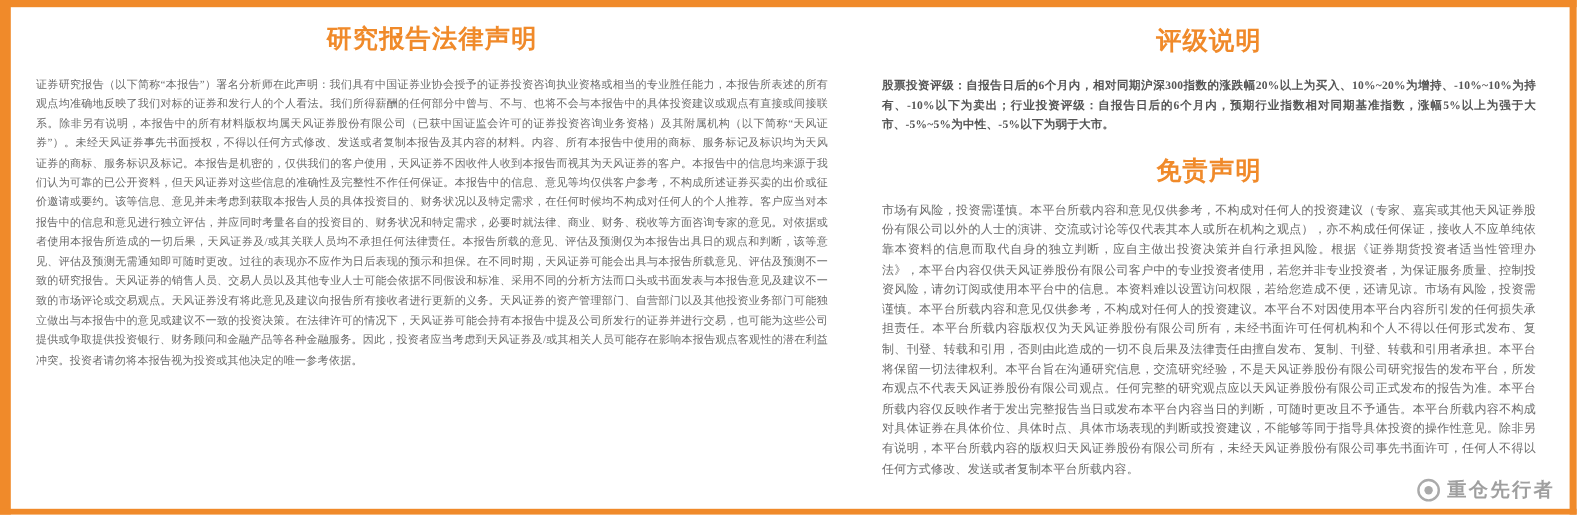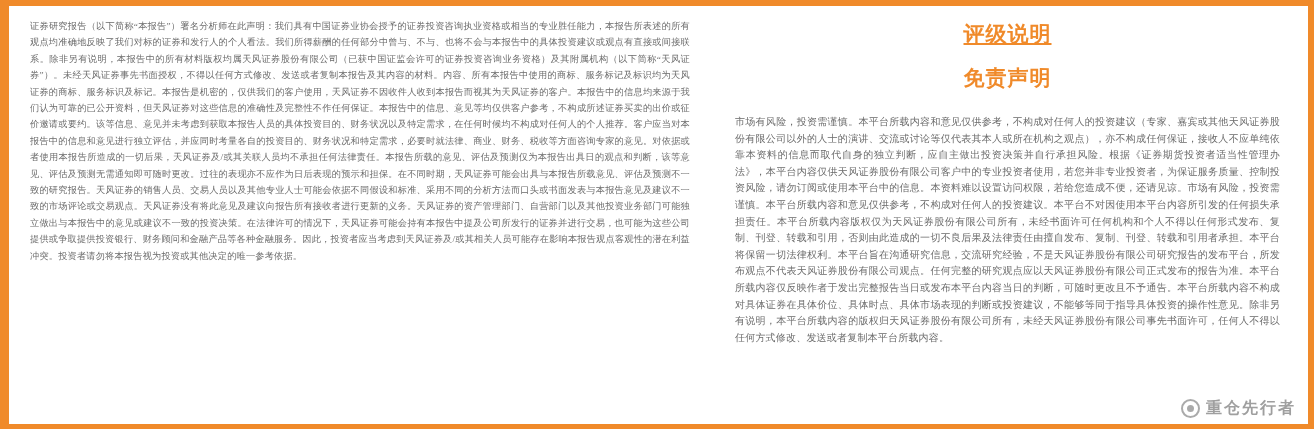--- a/index.html
+++ b/index.html
@@ -71,25 +71,24 @@
     color: #f08a2a;
     font-weight: bold;
     font-size: 21px;
     text-align: center;
     letter-spacing: 1px;
     margin: 0 0 16px 0;
     font-family: "Liberation Sans", sans-serif;
   }
   .section-title.right-first {
     margin-top: 2px;
-    text-decoration: underline;
   }
   .section-title.second {
     margin-top: 14px;
-    margin-bottom: 22px;
+    margin-bottom: 12px;
   }
 
   .body-text {
     color: #6b6b6b;
     font-size: 9.2px;
     line-height: 16.4px;
     text-align: justify;
     text-justify: inter-ideograph;
     font-family: Liberation Serif, serif;
     letter-spacing: 0.2px;
@@ -146,25 +145,27 @@
 </head>
 <body>
 
 <div class="page">
   <div class="top-band"></div>
   <div class="left-band"></div>
   <div class="right-band"></div>
   <div class="bottom-band"></div>
 
   <div class="col-left">
+    <h2 class="section-title">研究报告法律声明</h2>
     <p class="body-text">证券研究报告（以下简称“本报告”）署名分析师在此声明：我们具有中国证券业协会授予的证券投资咨询执业资格或相当的专业胜任能力，本报告所表述的所有观点均准确地反映了我们对标的证券和发行人的个人看法。我们所得薪酬的任何部分中曾与、不与、也将不会与本报告中的具体投资建议或观点有直接或间接联系。除非另有说明，本报告中的所有材料版权均属天风证券股份有限公司（已获中国证监会许可的证券投资咨询业务资格）及其附属机构（以下简称“天风证券”）。未经天风证券事先书面授权，不得以任何方式修改、发送或者复制本报告及其内容的材料。内容、所有本报告中使用的商标、服务标记及标识均为天风证券的商标、服务标识及标记。本报告是机密的，仅供我们的客户使用，天风证券不因收件人收到本报告而视其为天风证券的客户。本报告中的信息均来源于我们认为可靠的已公开资料，但天风证券对这些信息的准确性及完整性不作任何保证。本报告中的信息、意见等均仅供客户参考，不构成所述证券买卖的出价或征价邀请或要约。该等信息、意见并未考虑到获取本报告人员的具体投资目的、财务状况以及特定需求，在任何时候均不构成对任何人的个人推荐。客户应当对本报告中的信息和意见进行独立评估，并应同时考量各自的投资目的、财务状况和特定需求，必要时就法律、商业、财务、税收等方面咨询专家的意见。对依据或者使用本报告所造成的一切后果，天风证券及/或其关联人员均不承担任何法律责任。本报告所载的意见、评估及预测仅为本报告出具日的观点和判断，该等意见、评估及预测无需通知即可随时更改。过往的表现亦不应作为日后表现的预示和担保。在不同时期，天风证券可能会出具与本报告所载意见、评估及预测不一致的研究报告。天风证券的销售人员、交易人员以及其他专业人士可能会依据不同假设和标准、采用不同的分析方法而口头或书面发表与本报告意见及建议不一致的市场评论或交易观点。天风证券没有将此意见及建议向报告所有接收者进行更新的义务。天风证券的资产管理部门、自营部门以及其他投资业务部门可能独立做出与本报告中的意见或建议不一致的投资决策。在法律许可的情况下，天风证券可能会持有本报告中提及公司所发行的证券并进行交易，也可能为这些公司提供或争取提供投资银行、财务顾问和金融产品等各种金融服务。因此，投资者应当考虑到天风证券及/或其相关人员可能存在影响本报告观点客观性的潜在利益冲突。投资者请勿将本报告视为投资或其他决定的唯一参考依据。</p>
   </div>
 
   <div class="col-right">
     <h2 class="section-title right-first">评级说明</h2>
+    <p class="body-text right rating">股票投资评级：自报告日后的6个月内，相对同期沪深300指数的涨跌幅20%以上为买入、10%~20%为增持、-10%~10%为持有、-10%以下为卖出；行业投资评级：自报告日后的6个月内，预期行业指数相对同期基准指数，涨幅5%以上为强于大市、-5%~5%为中性、-5%以下为弱于大市。</p>
     <h2 class="section-title second">免责声明</h2>
     <p class="body-text right">市场有风险，投资需谨慎。本平台所载内容和意见仅供参考，不构成对任何人的投资建议（专家、嘉宾或其他天风证券股份有限公司以外的人士的演讲、交流或讨论等仅代表其本人或所在机构之观点），亦不构成任何保证，接收人不应单纯依靠本资料的信息而取代自身的独立判断，应自主做出投资决策并自行承担风险。根据《证券期货投资者适当性管理办法》，本平台内容仅供天风证券股份有限公司客户中的专业投资者使用，若您并非专业投资者，为保证服务质量、控制投资风险，请勿订阅或使用本平台中的信息。本资料难以设置访问权限，若给您造成不便，还请见谅。市场有风险，投资需谨慎。本平台所载内容和意见仅供参考，不构成对任何人的投资建议。本平台不对因使用本平台内容所引发的任何损失承担责任。本平台所载内容版权仅为天风证券股份有限公司所有，未经书面许可任何机构和个人不得以任何形式发布、复制、刊登、转载和引用，否则由此造成的一切不良后果及法律责任由擅自发布、复制、刊登、转载和引用者承担。本平台将保留一切法律权利。本平台旨在沟通研究信息，交流研究经验，不是天风证券股份有限公司研究报告的发布平台，所发布观点不代表天风证券股份有限公司观点。任何完整的研究观点应以天风证券股份有限公司正式发布的报告为准。本平台所载内容仅反映作者于发出完整报告当日或发布本平台内容当日的判断，可随时更改且不予通告。本平台所载内容不构成对具体证券在具体价位、具体时点、具体市场表现的判断或投资建议，不能够等同于指导具体投资的操作性意见。除非另有说明，本平台所载内容的版权归天风证券股份有限公司所有，未经天风证券股份有限公司事先书面许可，任何人不得以任何方式修改、发送或者复制本平台所载内容。</p>
   </div>
 
   <div class="watermark">
     <span class="wm-circle"></span>
     <span class="wm-text">重仓先行者</span>
   </div>
 </div>
 

